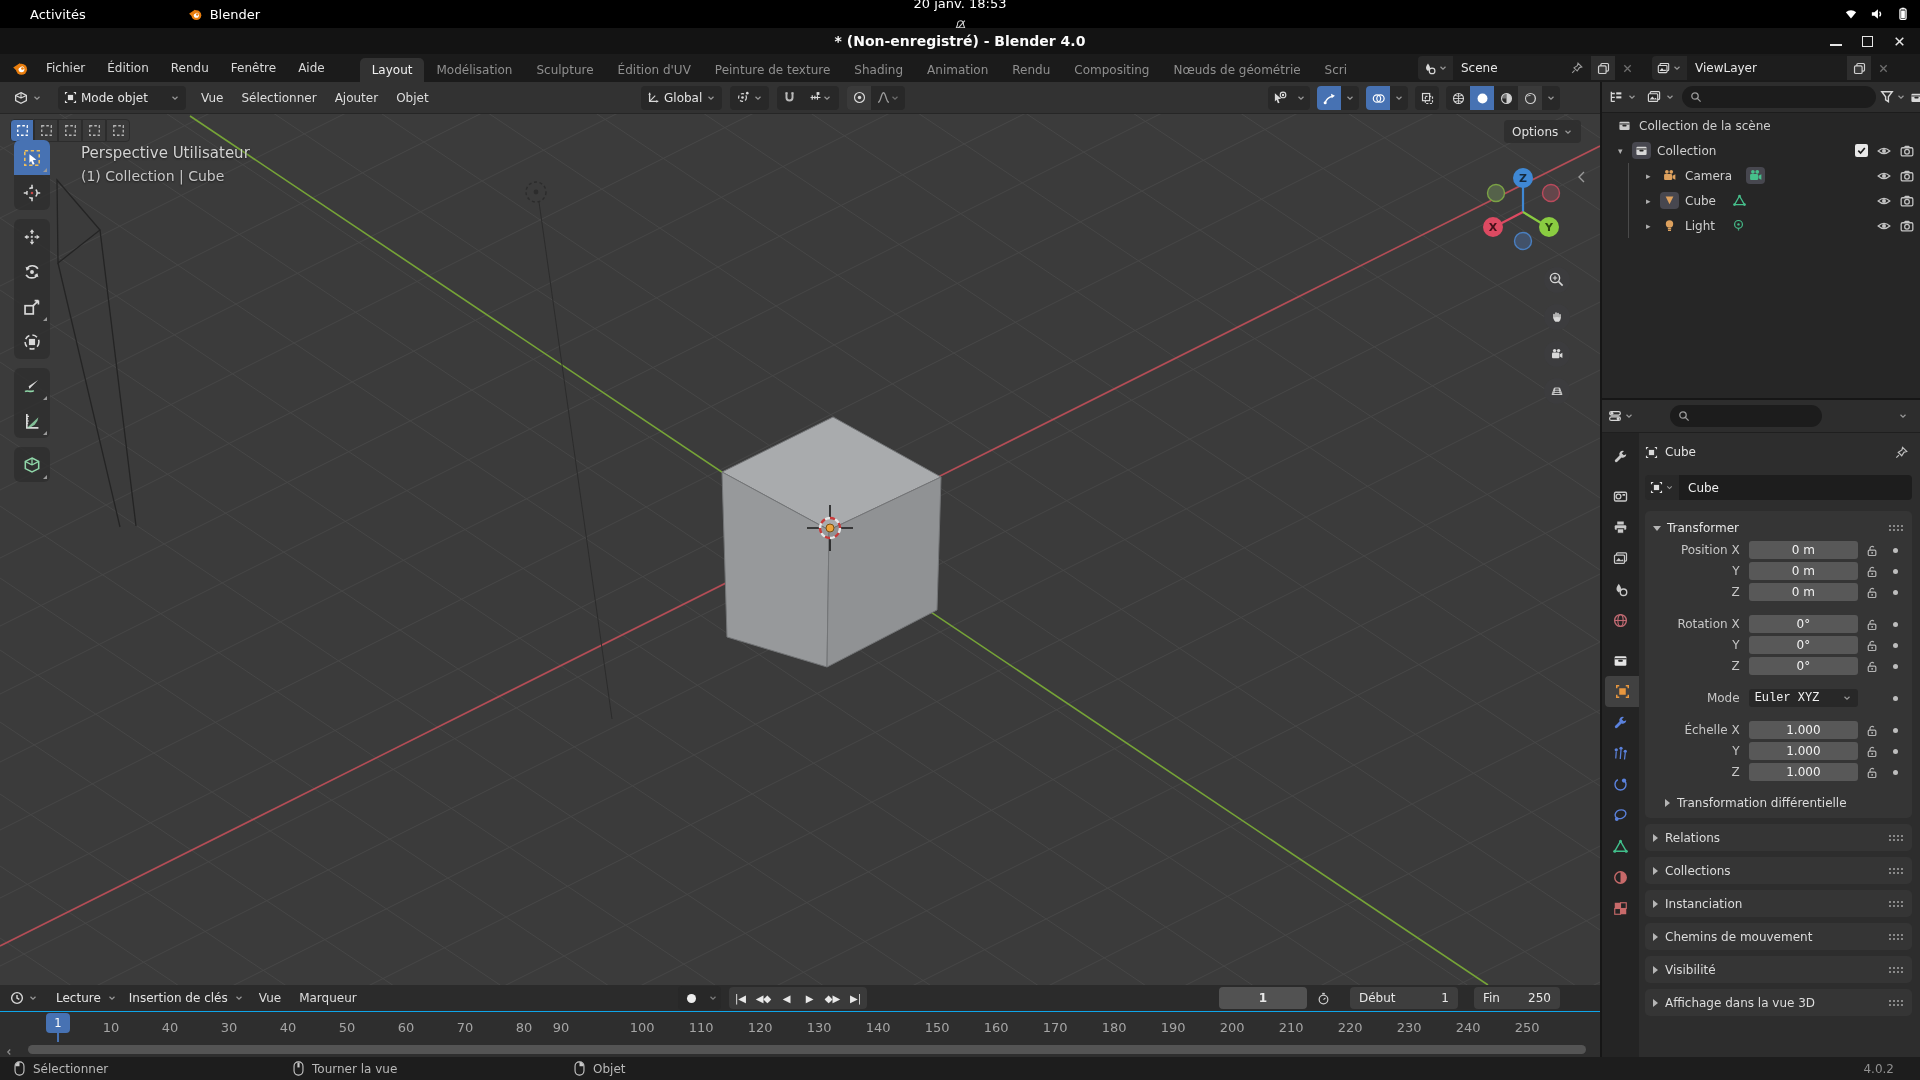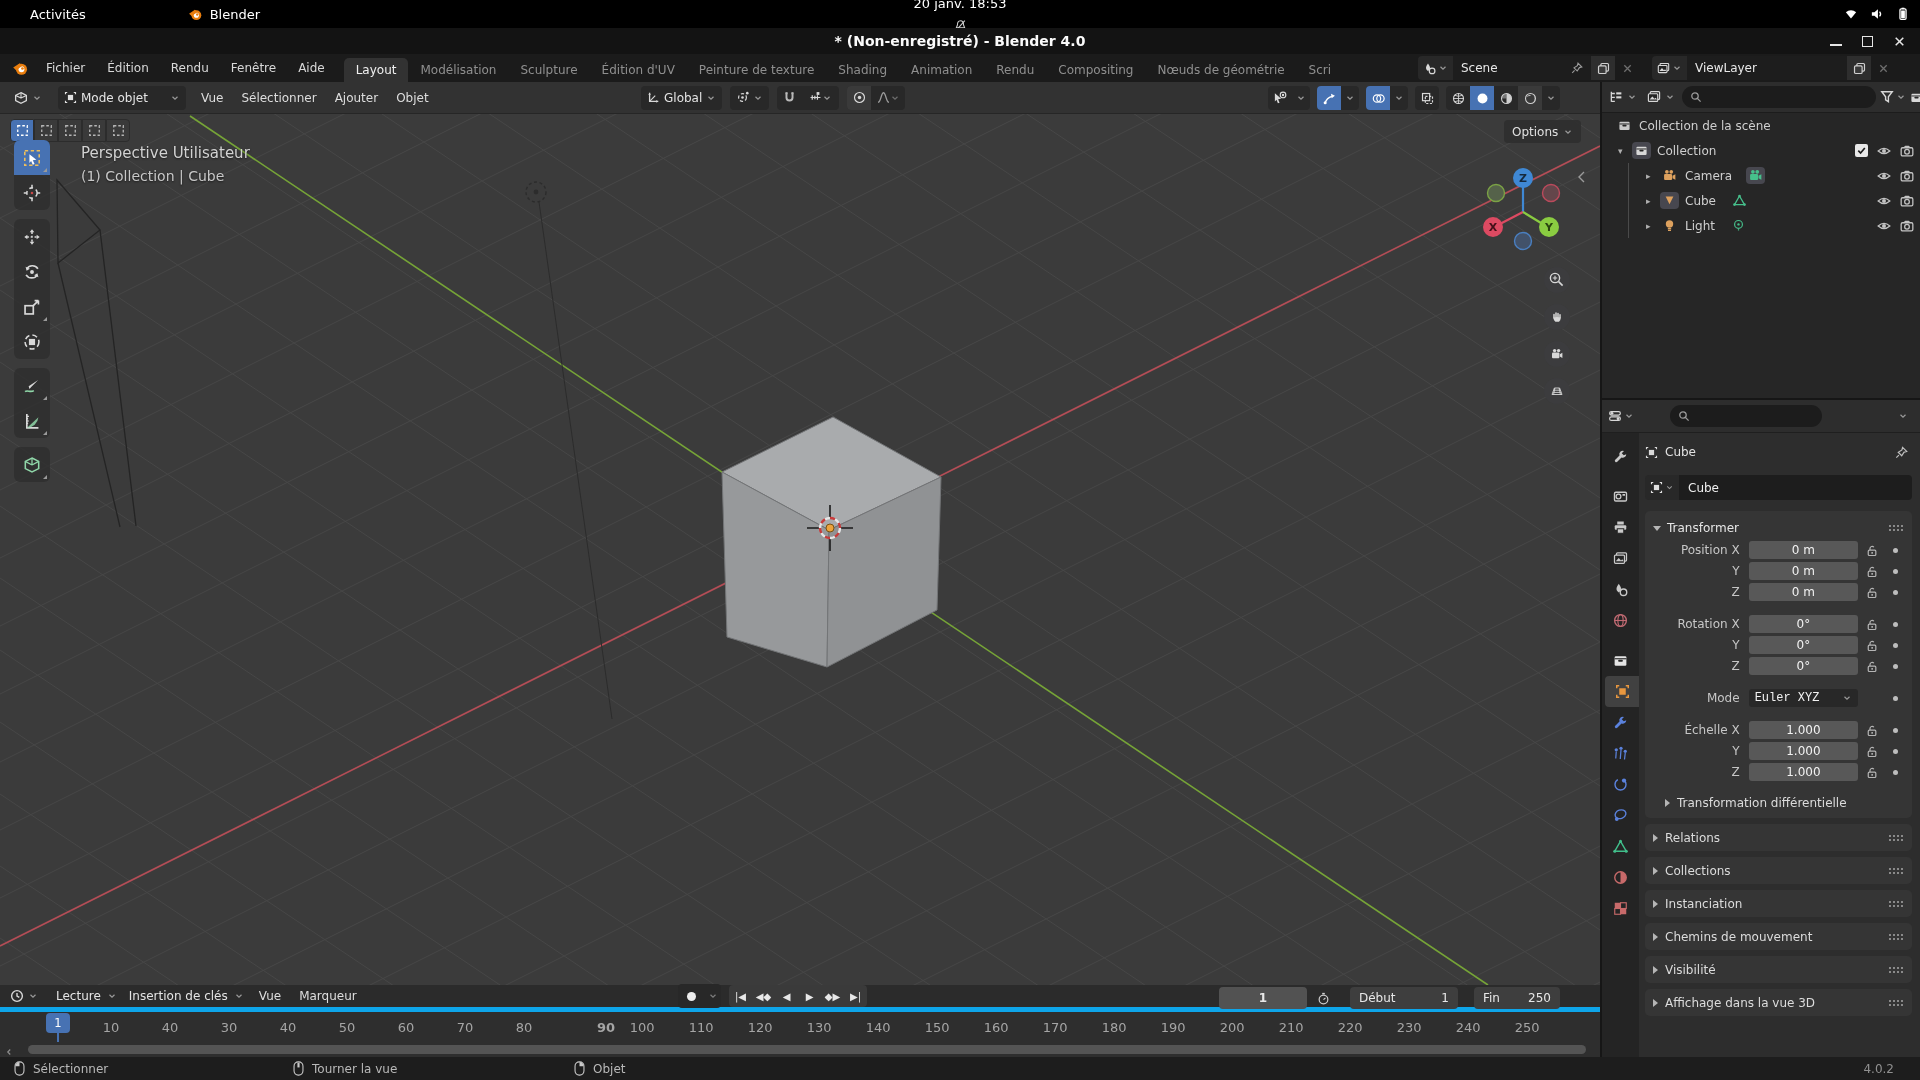--- a/index.html
+++ b/index.html
@@ -18,21 +18,21 @@
   
   #title-bar { position:absolute; left:0; top:28px; width:1920px; height:26px; background:#131313;
     display:flex; align-items:center; justify-content:center; }
   #title-bar .t { font-weight:bold; font-size:14px; color:#fbfbfb; }
   #win-controls { position:absolute; right:14px; top:0; height:26px; display:flex; align-items:center; gap:20px; }
 
   
   #topbar { position:absolute; left:0; top:54px; width:1920px; height:28px; background:#1b1b1b;
     display:flex; align-items:center; }
   #topbar .menu-item { padding:0 11px; height:22px; line-height:22px; color:#d8d8d8; border-radius:4px; cursor:default; }
-  #ws-tabs { display:flex; align-items:flex-end; height:28px; margin-left:8px; }
+  #ws-tabs { display:flex; align-items:flex-end; height:28px; margin-left:24px; }
   #ws-tabs .ws-tab { padding:0 12px; height:24px; line-height:24px; color:#8f8f8f; border-radius:5px 5px 0 0; white-space:nowrap; }
   #ws-tabs .ws-tab.active { background:#323232; color:#f0f0f0; }
   .idblock { position:absolute; top:56px; height:24px; display:flex; align-items:center; }
   .idblock .ib-btn { height:24px; background:#282828; display:flex; align-items:center; padding:0 5px; border-radius:4px 0 0 4px; gap:2px; }
   .idblock .ib-field { height:24px; background:#1d1d1d; display:flex; align-items:center; padding:0 8px; color:#e8e8e8; }
   .idblock .ib-sq { height:24px; width:24px; background:#2e2e2e; display:flex; align-items:center; justify-content:center; }
 
   
   #viewport { position:absolute; left:0; top:82px; width:1600px; height:903px; background:#3b3b3b; overflow:hidden; }
   #vp-header { position:absolute; left:0; top:0; width:1600px; height:32px; background:#323232;
@@ -99,21 +99,21 @@
   .tr-row.gap { margin-top:12px; }
   .anim-dot { width:5px; height:5px; border-radius:50%; background:#bdbdbd; }
   .sub-collapsed { display:flex; align-items:center; gap:7px; height:22px; margin-top:10px; padding-left:14px; color:#dcdcdc; }
   .coll-panel { margin-top:6px; background:#353535; border-radius:5px; height:27px; display:flex; align-items:center; gap:7px; padding:0 8px; color:#dcdcdc; }
   .coll-panel .grip { margin-left:auto; }
   .chev-r { width:0; height:0; border-top:4px solid transparent; border-bottom:4px solid transparent; border-left:5px solid #b5b5b5; }
   .chev-d { width:0; height:0; border-left:4px solid transparent; border-right:4px solid transparent; border-top:5px solid #b5b5b5; }
 
   
   #timeline { position:absolute; left:0; top:985px; width:1600px; height:72px; background:#2b2b2b; }
-  #tl-header { position:absolute; left:0; top:0; width:100%; height:27px; background:#2b2b2b; border-bottom:5px solid #0ea5e9; display:flex; align-items:center; }
+  #tl-header { position:absolute; left:0; top:0; width:100%; height:27px; background:#2b2b2b; border-bottom:1px solid #0ea5e9; display:flex; align-items:center; }
   #tl-ruler { position:absolute; left:0; top:27px; width:100%; height:30px; background:#2e2e2e; }
   .tick { position:absolute; top:8px; transform:translateX(-50%); color:#a5a5a5; font-size:13px; }
   #playhead { position:absolute; width:24px; height:20px; top:1px; background:#4772b3; border-radius:4px; color:#fff;
     display:flex; align-items:center; justify-content:center; font-size:11.5px; }
   #playhead-line { position:absolute; width:2px; top:21px; height:9px; background:#4772b3; }
   #tl-scroll { position:absolute; left:0; top:57px; width:100%; height:15px; background:#2e2e2e; }
   #tl-thumb { position:absolute; left:28px; top:3px; width:1558px; height:9px; background:#545454; border-radius:5px; }
   .tp-btn { width:23px; height:22px; display:flex; align-items:center; justify-content:center; color:#e8e8e8; font-size:10px; background:#3a3a3a; }
   #tl-fields { position:absolute; right:40px; top:2px; display:flex; gap:10px; align-items:center; }
   .tl-field { height:22px; background:#3e3e3e; border-radius:4px; display:flex; align-items:center; padding:0 9px; gap:8px; color:#e8e8e8; }
@@ -1434,21 +1434,21 @@
   <div id="tl-ruler">
     <div id="ticks">
         <span class="tick" style="left: 111.1px;">10</span>
         <span class="tick" style="left: 170.1px;">40</span>
         <span class="tick" style="left: 229.1px;">30</span>
         <span class="tick" style="left: 288.1px;">40</span>
         <span class="tick" style="left: 347.1px;">50</span>
         <span class="tick" style="left: 406.1px;">60</span>
         <span class="tick" style="left: 465.1px;">70</span>
         <span class="tick" style="left: 524.1px;">80</span>
-        <span class="tick" style="left: 606px; font-weight: bold;">90</span>
+        <span class="tick" style="left: 561px;">90</span>
         <span class="tick" style="left: 642.1px;">100</span>
         <span class="tick" style="left: 701.1px;">110</span>
         <span class="tick" style="left: 760.1px;">120</span>
         <span class="tick" style="left: 819.1px;">130</span>
         <span class="tick" style="left: 878.1px;">140</span>
         <span class="tick" style="left: 937.1px;">150</span>
         <span class="tick" style="left: 996.1px;">160</span>
         <span class="tick" style="left: 1055.1px;">170</span>
         <span class="tick" style="left: 1114.1px;">180</span>
         <span class="tick" style="left: 1173.1px;">190</span>

